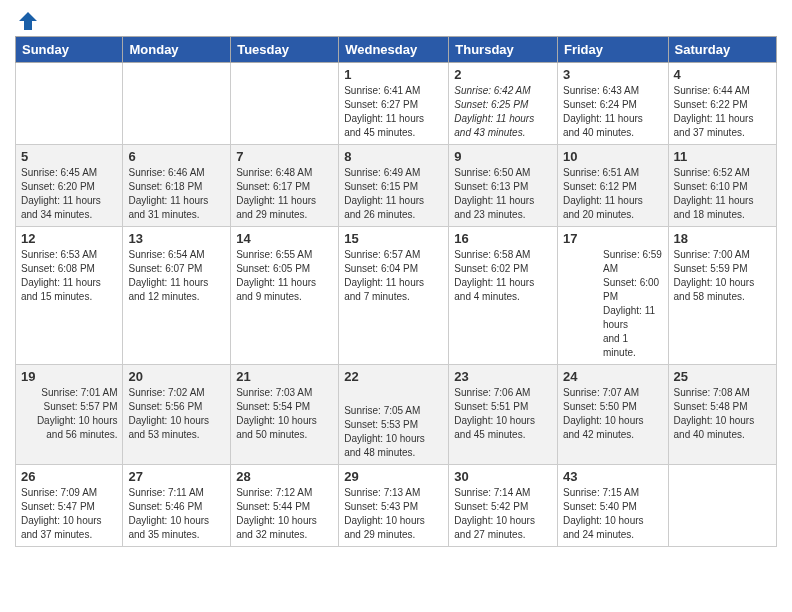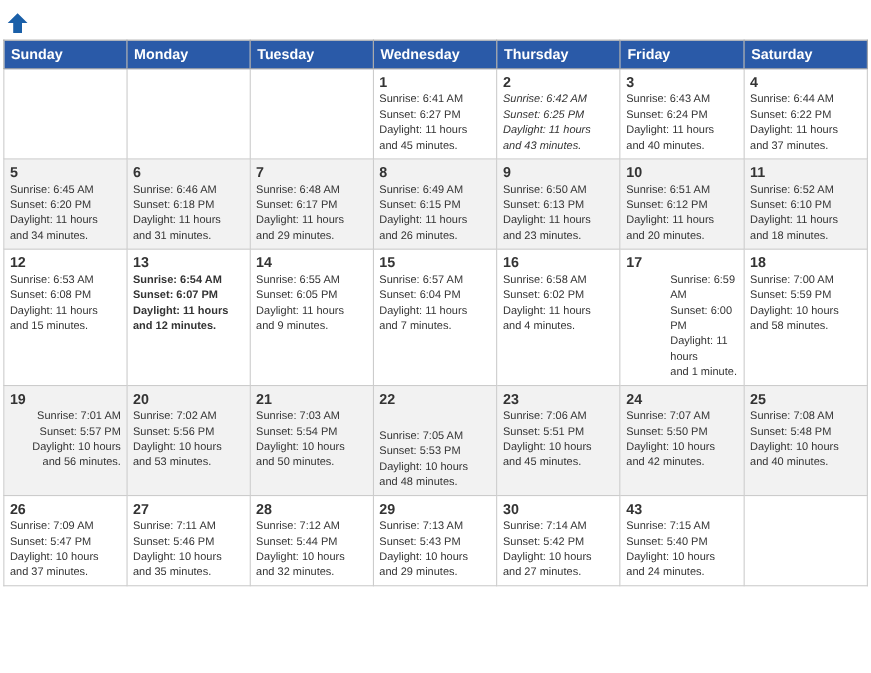--- a/index.html
+++ b/index.html
@@ -1,17 +1,17 @@
 <!DOCTYPE html>
 <html><head>
   <meta charset="utf-8">
   <style>
     * { box-sizing: border-box; margin: 0; padding: 0; }
     body { font-family: Arial, sans-serif; background: #fff; width: 792px; height: 612px; overflow: hidden; }
-    .container { width: 792px; padding: 10px 3px; }
+    .container { width: 792px; padding: 10px 15px; }
     .header { display: flex; justify-content: space-between; align-items: flex-start; margin-bottom: 8px; }
     .logo { display: flex; flex-direction: column; }
     .title-block { text-align: right; }
     .month-title { font-size: 36px; color: #333; font-weight: normal; }
     .location { font-size: 16px; color: #333; }
     .calendar { width: 100%; border-collapse: collapse; }
     .calendar th { background: #2a5aa8; color: white; text-align: left; padding: 5px 6px; font-size: 13px; font-weight: bold; border: 1px solid #aaa; }
     .calendar td { border: 1px solid #ccc; padding: 4px 5px; vertical-align: top; width: 113px; min-height: 70px; background: #fff; }
     .day-num { font-size: 13px; font-weight: bold; color: #333; display: block; margin-bottom: 2px; }
     .day-info { font-size: 10px; color: #333; line-height: 1.4; }
@@ -138,21 +138,21 @@
         <tr>
           <td>
             <span class="day-num">12</span>
             <div class="day-info" style="white-space: pre-line;">Sunrise: 6:53 AM
 Sunset: 6:08 PM
 Daylight: 11 hours
 and 15 minutes.</div>
           </td>
           <td>
             <span class="day-num">13</span>
-            <div class="day-info" style="white-space: pre-line; font-weight: bold;">Sunrise: 6:54 AM
+            <div class="day-info" style="white-space: pre-line;">Sunrise: 6:54 AM
 Sunset: 6:07 PM
 Daylight: 11 hours
 and 12 minutes.</div>
           </td>
           <td>
             <span class="day-num">14</span>
             <div class="day-info" style="white-space: pre-line;">Sunrise: 6:55 AM
 Sunset: 6:05 PM
 Daylight: 11 hours
 and 9 minutes.</div>

